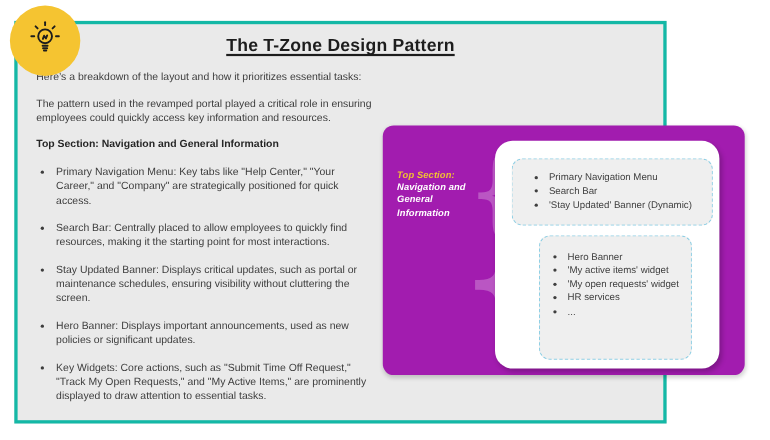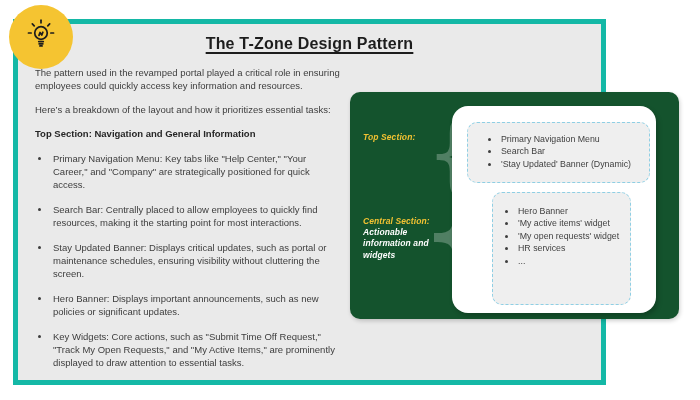--- a/index.html
+++ b/index.html
@@ -4,43 +4,43 @@
 <style>
   html,body{margin:0;padding:0;}
   body{
     width:700px;height:400px;position:relative;overflow:hidden;
     background:#ffffff;
     font-family:"Liberation Sans", sans-serif;
     -webkit-font-smoothing:antialiased;
   }
   .frame{
     position:absolute;left:13px;top:19px;width:593px;height:366px;
-    box-sizing:border-box;border:5px solid #14b8a6;background:#EAEAEA;
+    box-sizing:border-box;border:3px solid #14b8a6;background:#EAEAEA;
   }
   .title{
     position:absolute;left:0;top:11px;width:100%;
     text-align:center;font-size:16px;font-weight:bold;color:#1d1d1d;
     text-decoration:underline;text-decoration-thickness:1.5px;text-underline-offset:3px;
     letter-spacing:.2px;margin:0;
   }
   .left-col{
     position:absolute;left:17px;top:42px;width:306px;
     font-size:9.5px;line-height:1.37;color:#3d3d3d;
   }
   .left-col p{margin:0 0 11px 0;}
   .left-col h2{
     font-size:9.5px;line-height:1.37;margin:11px 0 1px 0;
     font-weight:bold;color:#262626;
   }
   .left-col ul{margin:0;padding:0 0 0 16px;list-style:disc outside;}
   .left-col li{margin:12px 0 1px 0;padding-left:2px;}
 
   .diagram{
-    position:absolute;left:332px;top:68px;width:329px;height:227px;
-    background:#14532d;border-radius:10px;
+    position:absolute;left:332px;top:92px;width:329px;height:227px;
+    background:#a21caf;border-radius:10px;
     box-shadow:1px 2px 4px rgba(0,0,0,.18);
   }
   .dlabel{
     position:absolute;left:13px;width:70px;
     font-size:8.5px;font-weight:bold;font-style:italic;line-height:1.32;
     letter-spacing:.1px;color:#ffffff;
   }
   .dlabel-top{top:40px;}
   .dlabel-central{top:124px;}
   .dlabel .yellow{display:block;color:#F2C232;}
@@ -72,46 +72,43 @@
     background:#F5C431;display:flex;align-items:center;justify-content:center;
   }
 </style>
 </head>
 <body>
 
 <div class="frame">
   <h1 class="title">The T-Zone Design Pattern</h1>
 
   <div class="left-col">
+    <p>Here’s a breakdown of the layout and how it prioritizes essential tasks:</p>
     <p>The pattern used in the revamped portal played a critical role in ensuring employees could quickly access key information and resources.</p>
-    <p>Here’s a breakdown of the layout and how it prioritizes essential tasks:</p>
 
     <h2>Top Section: Navigation and General Information</h2>
     <ul>
       <li>Primary Navigation Menu: Key tabs like "Help Center," "Your Career," and "Company" are strategically positioned for quick access.</li>
       <li>Search Bar: Centrally placed to allow employees to quickly find resources, making it the starting point for most interactions.</li>
       <li>Stay Updated Banner: Displays critical updates, such as portal or maintenance schedules, ensuring visibility without cluttering the screen.</li>
     </ul>
 
     <ul>
-      <li>Hero Banner: Displays important announcements, such as new policies or significant updates.</li>
+      <li>Hero Banner: Displays important announcements, used as new policies or significant updates.</li>
       <li>Key Widgets: Core actions, such as "Submit Time Off Request," "Track My Open Requests," and "My Active Items," are prominently displayed to draw attention to essential tasks.</li>
     </ul>
   </div>
 
   <div class="diagram">
     <div class="dlabel dlabel-top">
       <span class="yellow">Top Section:</span>
+      <span>Navigation and General Information</span>
     </div>
     <div class="brace brace-1">{</div>
 
-    <div class="dlabel dlabel-central">
-      <span class="yellow">Central Section:</span>
-      <span>Actionable information and widgets</span>
-    </div>
     <div class="brace brace-2">{</div>
 
     <div class="white-box">
       <div class="dashed dashed-2">
         <ul>
           <li>Hero Banner</li>
           <li>'My active items' widget</li>
           <li>'My open requests' widget</li>
           <li>HR services</li>
           <li>...</li>

